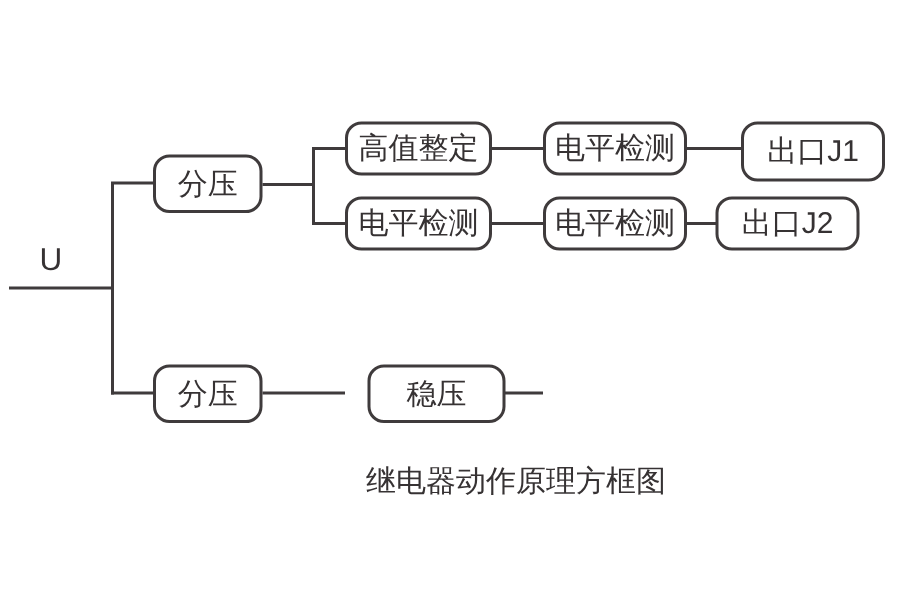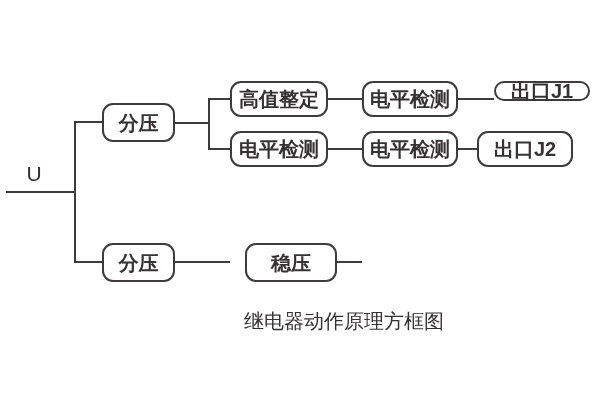--- a/index.html
+++ b/index.html
@@ -24,21 +24,20 @@
     border: 2px solid var(--stroke);
     border-radius: 11px;
     background: var(--bg);
     display: flex;
     align-items: center;
     justify-content: center;
     font-size: 20px;
     color: var(--text);
     white-space: nowrap;
     line-height: 1;
-    font-weight: bold;
   }
   .line {
     position: absolute;
     background: var(--stroke);
   }
   .input-label {
     position: absolute;
     left: 20px;
     top: 163px;
     width: 28px;
@@ -56,21 +55,21 @@
     font-size: 20px;
     color: var(--text);
     line-height: 1.2;
     white-space: nowrap;
   }
 
   
   .n-fenya-top    { left:102px; top:103px; width:73px; height:39px; }
   .n-gaozhi       { left:230px; top:81px;  width:98px; height:36px; }
   .n-dianping1    { left:362px; top:81px;  width:96px; height:36px; }
-  .n-chukou1      { left:494px; top:81px;  width:96px; height:20px; }
+  .n-chukou1      { left:494px; top:81px;  width:96px; height:40px; }
   .n-dizhi        { left:230px; top:131px; width:98px; height:36px; }
   .n-dianping2    { left:362px; top:131px; width:96px; height:36px; }
   .n-chukou2      { left:477px; top:131px; width:96px; height:36px; }
   .n-fenya-bottom { left:102px; top:243px; width:73px; height:39px; }
   .n-wenya        { left:245px; top:243px; width:92px; height:39px; }
   .n-gongzuo      { left:362px; top:243px; width:98px; height:39px; }
 
   
   .l-input         { left:6px;   top:191px; width:70px;  height:2px; }
   .l-trunk         { left:74px;  top:122px; width:2px;   height:141px; }

